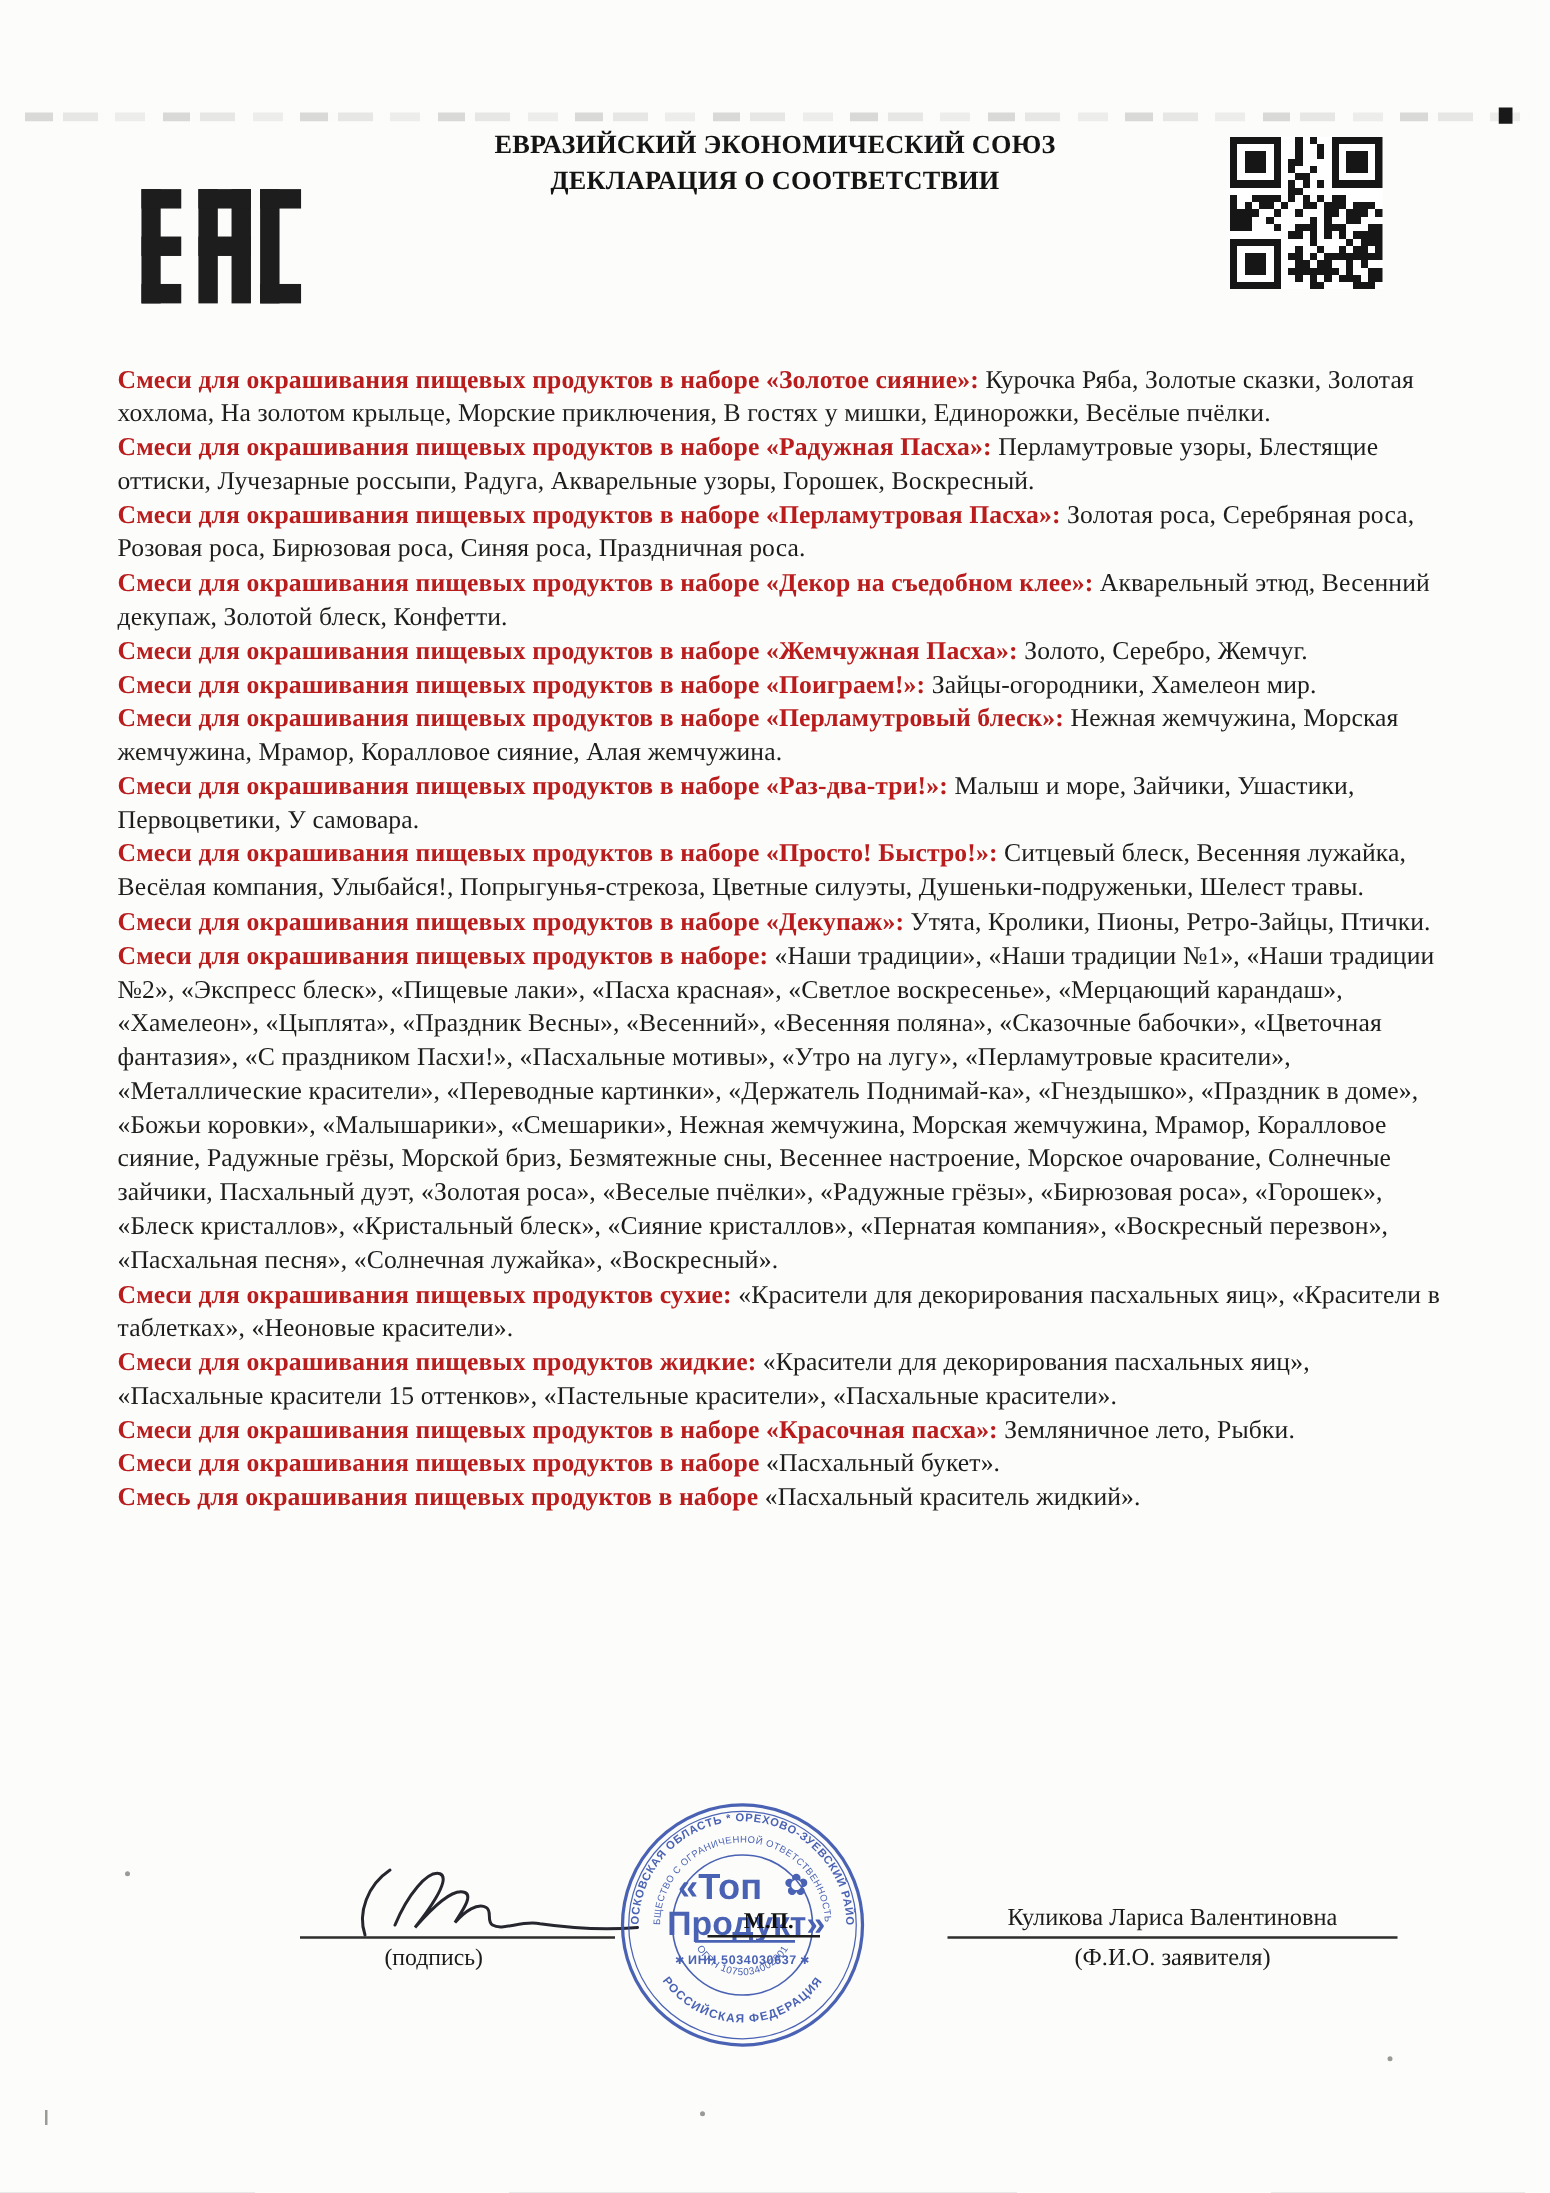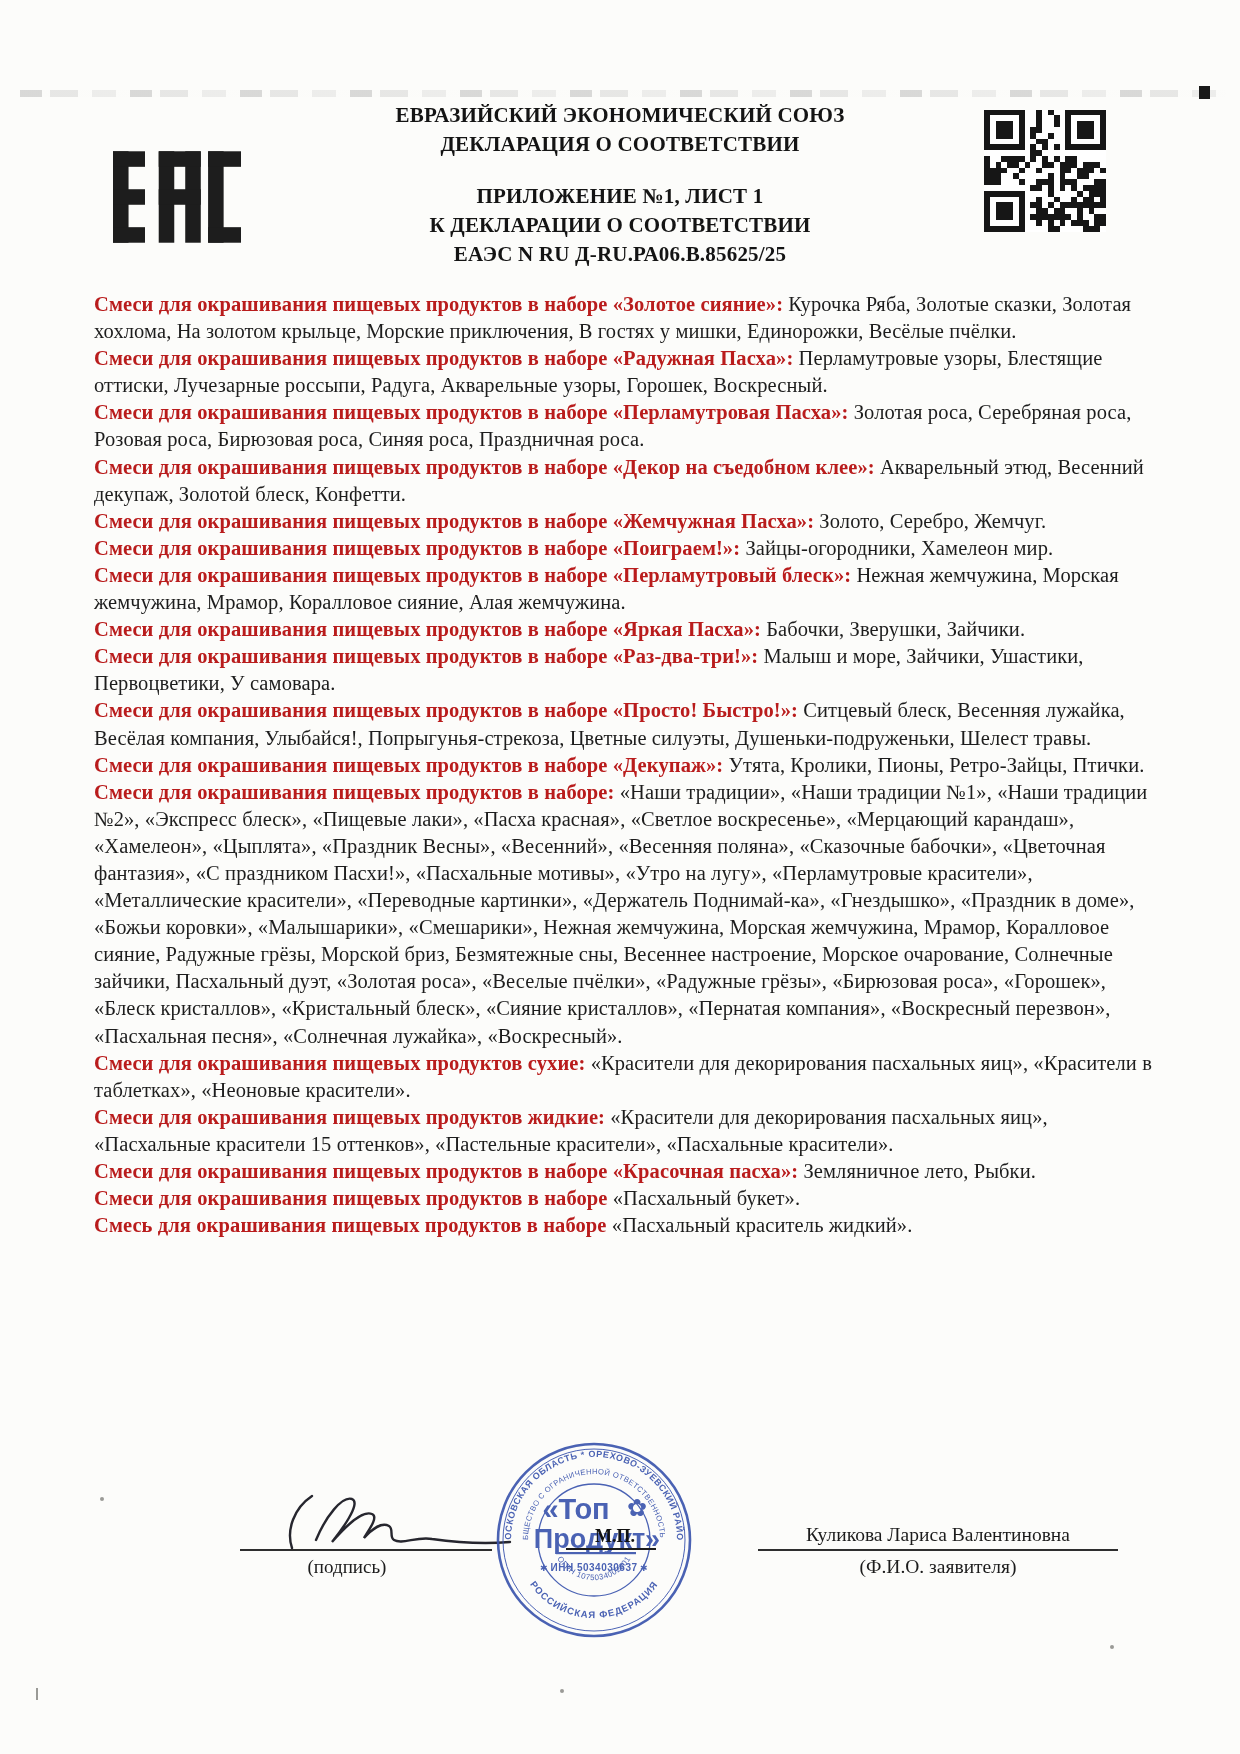--- a/index.html
+++ b/index.html
@@ -76,25 +76,20 @@
         <rect x="104" y="0" width="17" height="100"></rect>
         <rect x="104" y="0" width="36" height="17"></rect>
         <rect x="104" y="83" width="36" height="17"></rect>
       </g>
     </svg>
   </div>
 
   <div class="hdr-block" id="hdr-top">
     <div>ЕВРАЗИЙСКИЙ ЭКОНОМИЧЕСКИЙ СОЮЗ</div>
     <div>ДЕКЛАРАЦИЯ О СООТВЕТСТВИИ</div>
-  </div>
-  <div class="hdr-block" id="hdr-annex">
-    <div>ПРИЛОЖЕНИЕ №1, ЛИСТ 1</div>
-    <div>К ДЕКЛАРАЦИИ О СООТВЕТСТВИИ</div>
-    <div>ЕАЭС N RU Д-RU.РА06.В.85625/25</div>
   </div>
 
   <div class="qr">
     <svg id="qr-svg" viewBox="0 0 21 21" width="122" height="127" shape-rendering="crispEdges">
         <rect x="0" y="0" width="21" height="21" fill="#ffffff"></rect>
         <rect x="9" y="0" width="1" height="1" fill="#161616"></rect>
         <rect x="11" y="0" width="1" height="1" fill="#161616"></rect>
         <rect x="9" y="1" width="1" height="1" fill="#161616"></rect>
         <rect x="12" y="1" width="1" height="1" fill="#161616"></rect>
         <rect x="9" y="2" width="1" height="1" fill="#161616"></rect>
@@ -245,21 +240,20 @@
     <p class="para"><b class="lead">Смеси для окрашивания пищевых продуктов в наборе «Перламутровая Пасха»:</b><span class="rest"> Золотая роса, Серебряная роса, Розовая роса, Бирюзовая роса, Синяя роса, Праздничная роса.</span></p>
 
     <p class="para"><b class="lead">Смеси для окрашивания пищевых продуктов в наборе «Декор на съедобном клее»:</b><span class="rest"> Акварельный этюд, Весенний декупаж, Золотой блеск, Конфетти.</span></p>
 
     <p class="para"><b class="lead">Смеси для окрашивания пищевых продуктов в наборе «Жемчужная Пасха»:</b><span class="rest"> Золото, Серебро, Жемчуг.</span></p>
 
     <p class="para"><b class="lead">Смеси для окрашивания пищевых продуктов в наборе «Поиграем!»:</b><span class="rest"> Зайцы-огородники, Хамелеон мир.</span></p>
 
     <p class="para"><b class="lead">Смеси для окрашивания пищевых продуктов в наборе «Перламутровый блеск»:</b><span class="rest"> Нежная жемчужина, Морская жемчужина, Мрамор, Коралловое сияние, Алая жемчужина.</span></p>
 
-    <p class="para"><b class="lead">Смеси для окрашивания пищевых продуктов в наборе «Яркая Пасха»:</b><span class="rest"> Бабочки, Зверушки, Зайчики.</span></p>
 
     <p class="para"><b class="lead">Смеси для окрашивания пищевых продуктов в наборе «Раз-два-три!»:</b><span class="rest"> Малыш и море, Зайчики, Ушастики, Первоцветики, У самовара.</span></p>
 
     <p class="para"><b class="lead">Смеси для окрашивания пищевых продуктов в наборе «Просто! Быстро!»:</b><span class="rest"> Ситцевый блеск, Весенняя лужайка, Весёлая компания, Улыбайся!, Попрыгунья-стрекоза, Цветные силуэты, Душеньки-подруженьки, Шелест травы.</span></p>
 
     <p class="para"><b class="lead">Смеси для окрашивания пищевых продуктов в наборе «Декупаж»:</b><span class="rest"> Утята, Кролики, Пионы, Ретро-Зайцы, Птички.</span></p>
 
     <p class="para"><b class="lead">Смеси для окрашивания пищевых продуктов в наборе:</b><span class="rest"> «Наши традиции», «Наши традиции №1», «Наши традиции №2», «Экспресс блеск», «Пищевые лаки», «Пасха красная», «Светлое воскресенье», «Мерцающий карандаш», «Хамелеон», «Цыплята», «Праздник Весны», «Весенний», «Весенняя поляна», «Сказочные бабочки», «Цветочная фантазия», «С праздником Пасхи!», «Пасхальные мотивы», «Утро на лугу», «Перламутровые красители», «Металлические красители», «Переводные картинки», «Держатель Поднимай-ка», «Гнездышко», «Праздник в доме», «Божьи коровки», «Малышарики», «Смешарики», Нежная жемчужина, Морская жемчужина, Мрамор, Коралловое сияние, Радужные грёзы, Морской бриз, Безмятежные сны, Весеннее настроение, Морское очарование, Солнечные зайчики, Пасхальный дуэт, «Золотая роса», «Веселые пчёлки», «Радужные грёзы», «Бирюзовая роса», «Горошек», «Блеск кристаллов», «Кристальный блеск», «Сияние кристаллов», «Пернатая компания», «Воскресный перезвон», «Пасхальная песня», «Солнечная лужайка», «Воскресный».</span></p>
 
     <p class="para"><b class="lead">Смеси для окрашивания пищевых продуктов сухие:</b><span class="rest"> «Красители для декорирования пасхальных яиц», «Красители в таблетках», «Неоновые красители».</span></p>

